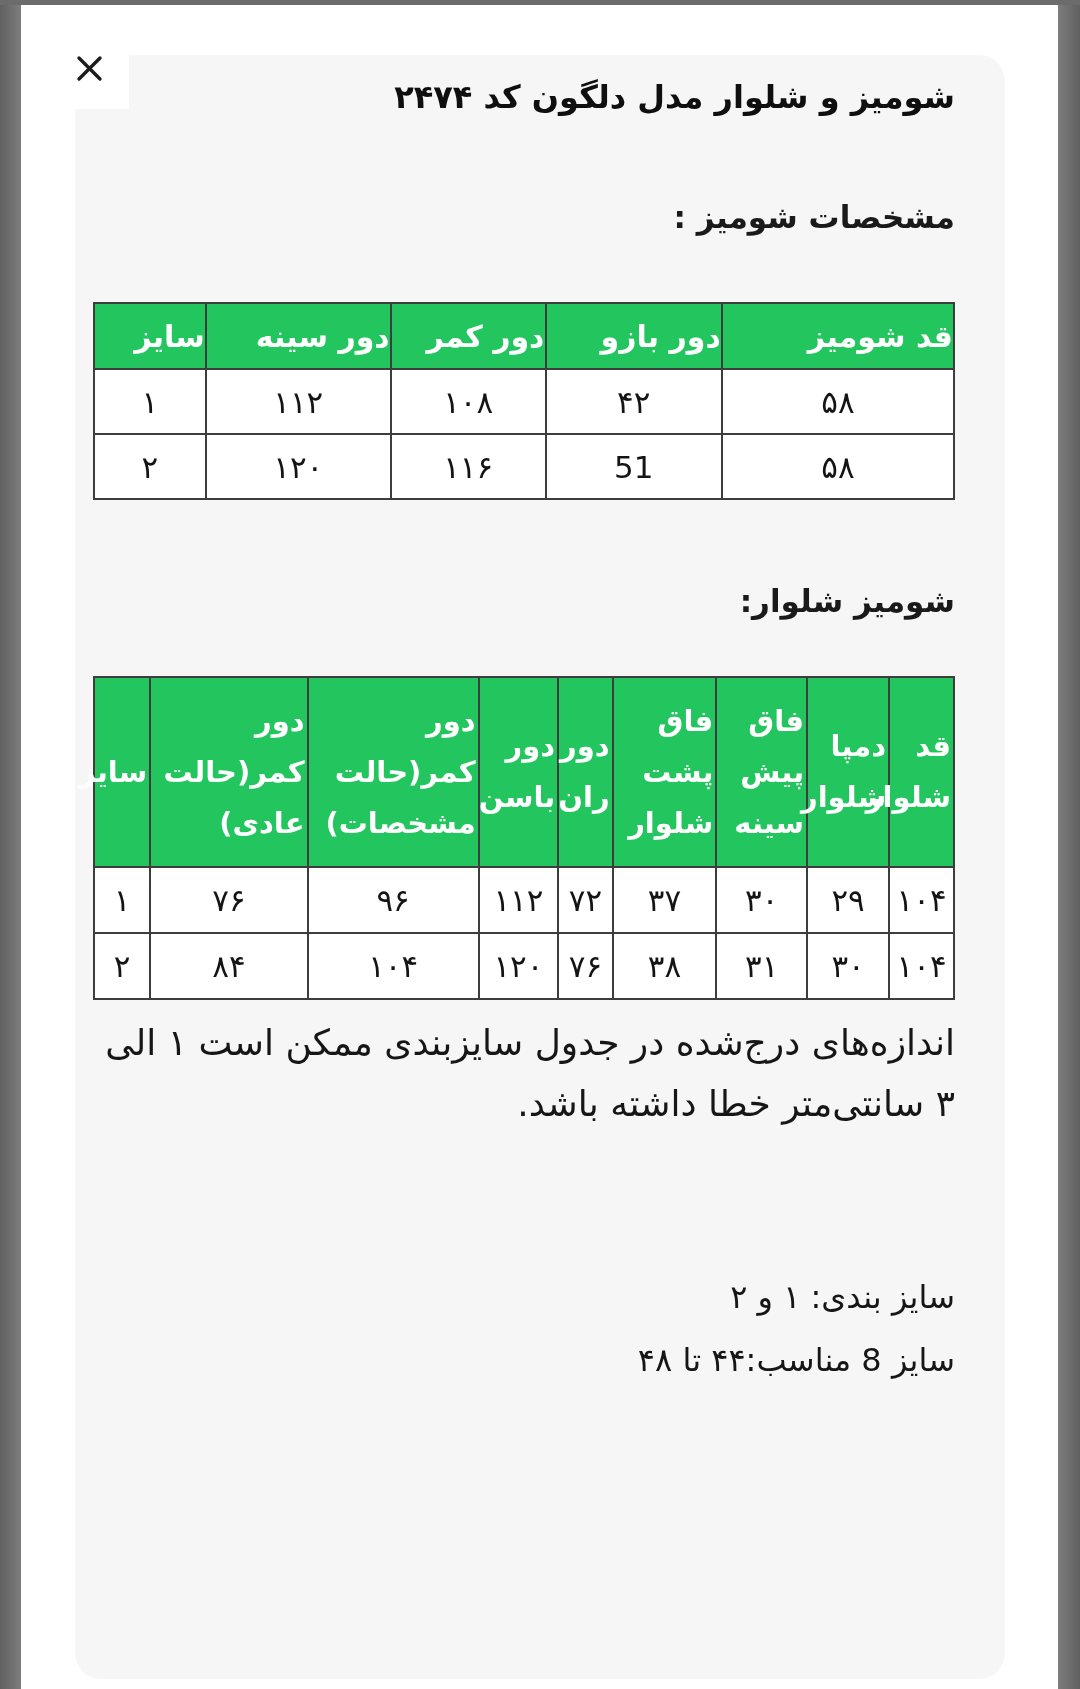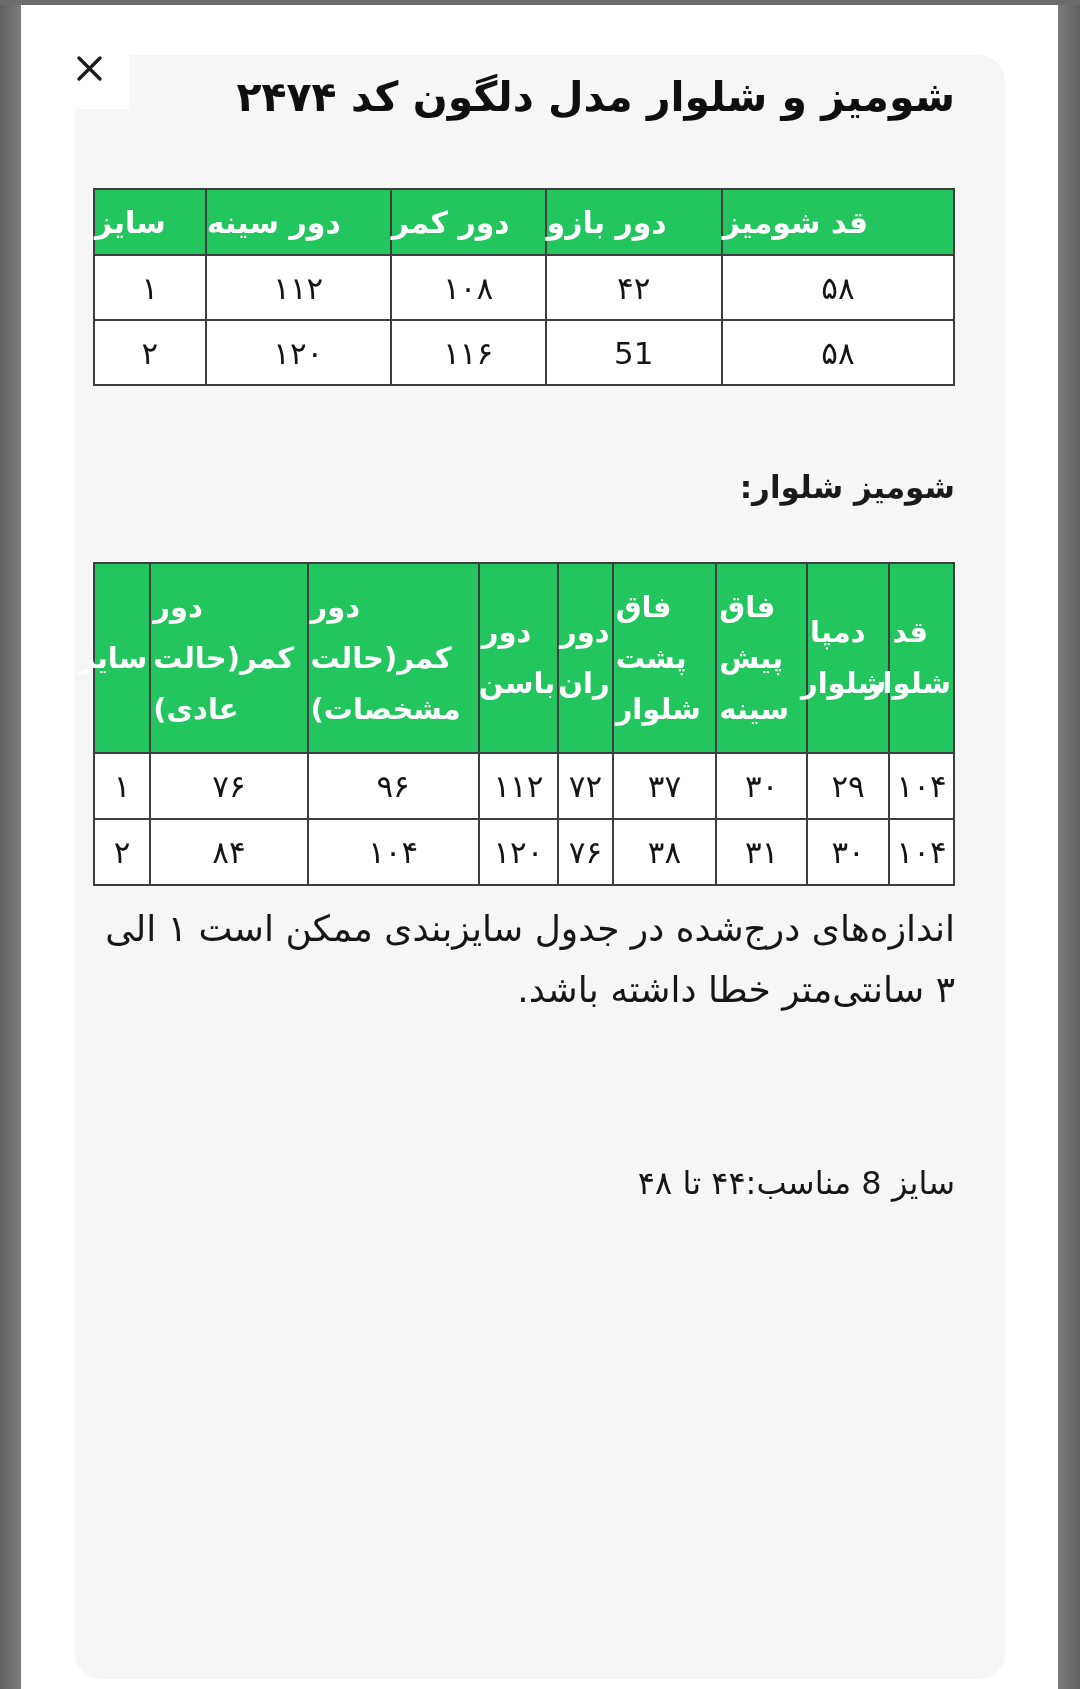--- a/index.html
+++ b/index.html
@@ -37,21 +37,21 @@
     position:absolute; left:75px; top:55px;
     width:54px; height:54px;
     background:#ffffff;
     border:none; cursor:pointer;
     z-index:10;
   }
   .close-btn svg { position:absolute; left:1px; top:0; display:block; }
 
   .title {
     padding-top:17px;
-    font-size:41px;
+    font-size:32px;
     font-weight:bold;
     line-height:50px;
     color:#0f0f0f;
     text-align:right;
   }
 
   .section-heading {
     font-size:31px;
     line-height:38px;
     text-align:right;
@@ -64,21 +64,21 @@
     width:100%;
     border-collapse:collapse;
     table-layout:fixed;
     background:#ffffff;
   }
   th {
     background:var(--green);
     color:#ffffff;
     font-weight:bold;
     border:2px solid var(--border);
-    text-align:left;
+    text-align:right;
     vertical-align:middle;
   }
   td {
     border:2px solid var(--border);
     background:#ffffff;
     text-align:center;
     vertical-align:middle;
     font-size:31px;
     color:#141414;
   }
@@ -110,20 +110,21 @@
 <body style="--green: #22c55e; --border: #3d3d3d;">
 
 <div class="bezel-top"></div>
 <div class="bezel-left"></div>
 <div class="bezel-right"></div>
 
 <div class="panel">
 
   <h1 class="title">شومیز و شلوار مدل دلگون کد ۲۴۷۴</h1>
 
+  <h2 class="section-heading heading-shirt">مشخصات شومیز :</h2>
 
   <table class="shirt-table">
     <colgroup>
       <col style="width:27%">
         <col style="width:20.5%">
         <col style="width:18%">
         <col style="width:21.5%">
         <col style="width:13%">
     </colgroup>
     <thead>
@@ -202,20 +203,21 @@
         <td>۱۰۴</td>
         <td>۸۴</td>
         <td>۲</td>
       </tr>
     </tbody>
   </table>
 
   <p class="note">اندازه‌های درج‌شده در جدول سایزبندی ممکن است ۱ الی ۳ سانتی‌متر خطا داشته باشد.</p>
 
   <div class="sizing">
+    <div>سایز بندی: ۱ و ۲</div>
     <div>سایز 8 مناسب:۴۴ تا ۴۸</div>
   </div>
 
 </div>
 
 <button class="close-btn" aria-label="close">
   <span>
     <svg width="27" height="27" viewBox="0 0 27 27">
       <path d="M3 3 L24 24 M24 3 L3 24" stroke="#1c1c1c" stroke-width="3.4" stroke-linecap="round" fill="none"></path>
     </svg>

